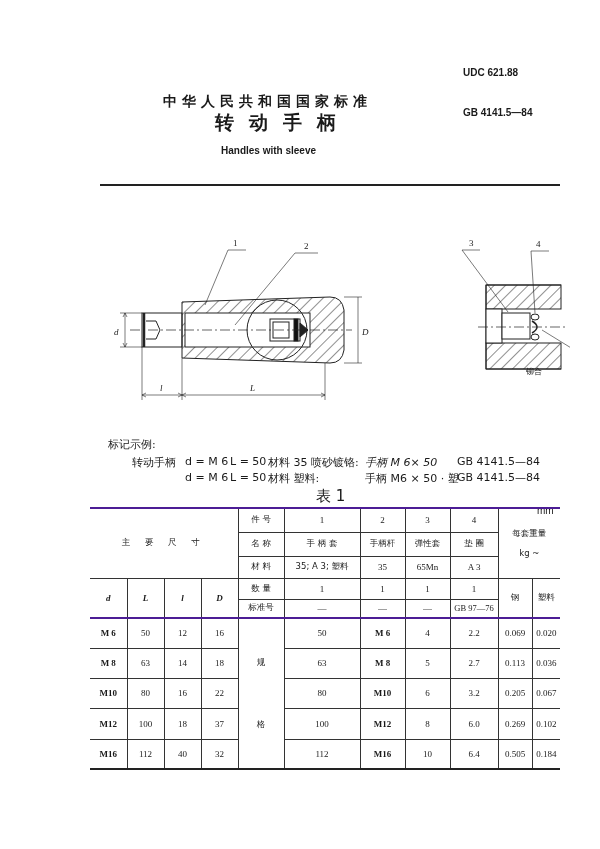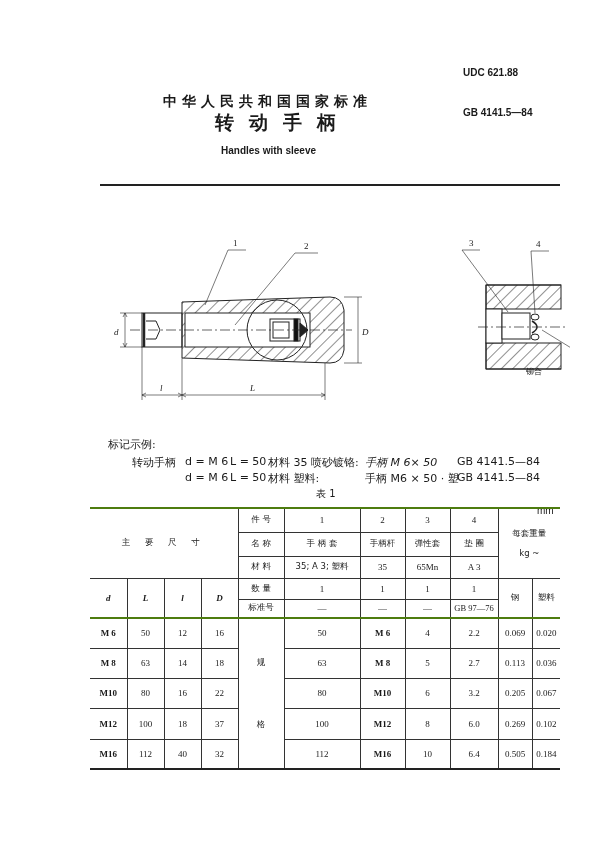--- a/index.html
+++ b/index.html
@@ -7,26 +7,26 @@
          font-family:"DejaVu Serif", "Liberation Serif", serif; color:#1a1a1a; }
   .abs { position:absolute; }
   .hdr-cn { left:163px; top:64px; font-size:14px; font-weight:bold; letter-spacing:5px; font-family:"DejaVu Sans", sans-serif;margin-top:29px; }
   .udc { left:463px; top:67px; font-size:10px; font-weight:bold; font-family:"Liberation Sans", sans-serif; }
   .gb { left:463px; top:107px; font-size:10px; font-weight:bold; font-family:"Liberation Sans", sans-serif; }
   .title-cn { left:215px; top:110px; font-size:19px; font-weight:bold; letter-spacing:15px; font-family:"DejaVu Sans", sans-serif; }
   .title-en { left:221px; top:145px; font-size:10px; font-weight:bold; font-family:"Liberation Sans", sans-serif; }
   .rule { left:100px; top:184px; width:460px; height:2px; background:#222; }
   .drawing { left:90px; top:225px; }
   .marking { font-size:11px; font-family:"DejaVu Sans", sans-serif; white-space:nowrap; }
-  .tbl-caption { left:316px; top:487px; font-size:10px; font-family:"DejaVu Sans", sans-serif; }
+  .tbl-caption { left:316px; top:487px; font-size:15px; font-family:"DejaVu Sans", sans-serif; }
   .tbl-unit { left:537px; top:505px; font-size:10px; font-family:"Liberation Sans", sans-serif; }
   table.spec { position:absolute; left:90px; top:507px; width:470px; border-collapse:collapse;
                font-size:9px; font-family:"Liberation Serif", serif; table-layout:fixed; }
   table.spec td { border:1px solid #333; text-align:center; vertical-align:middle; padding:0; }
-  table.spec tr.top-border td { border-top:2px solid #4d7c0f; }
+  table.spec tr.top-border td { border-top:2px solid #4c1d95; }
   table.spec tr.bot td { border-bottom:2px solid #222; }
   table.spec td.noleft { border-left:none; }
   .cn { font-family:"DejaVu Sans", sans-serif; font-size:8.5px; }
   .it { font-style:italic; font-weight:bold; }
   .bold { font-weight:bold; }
 </style>
 </head>
 <body>
 
 <div class="abs hdr-cn">中华人民共和国国家标准</div>

